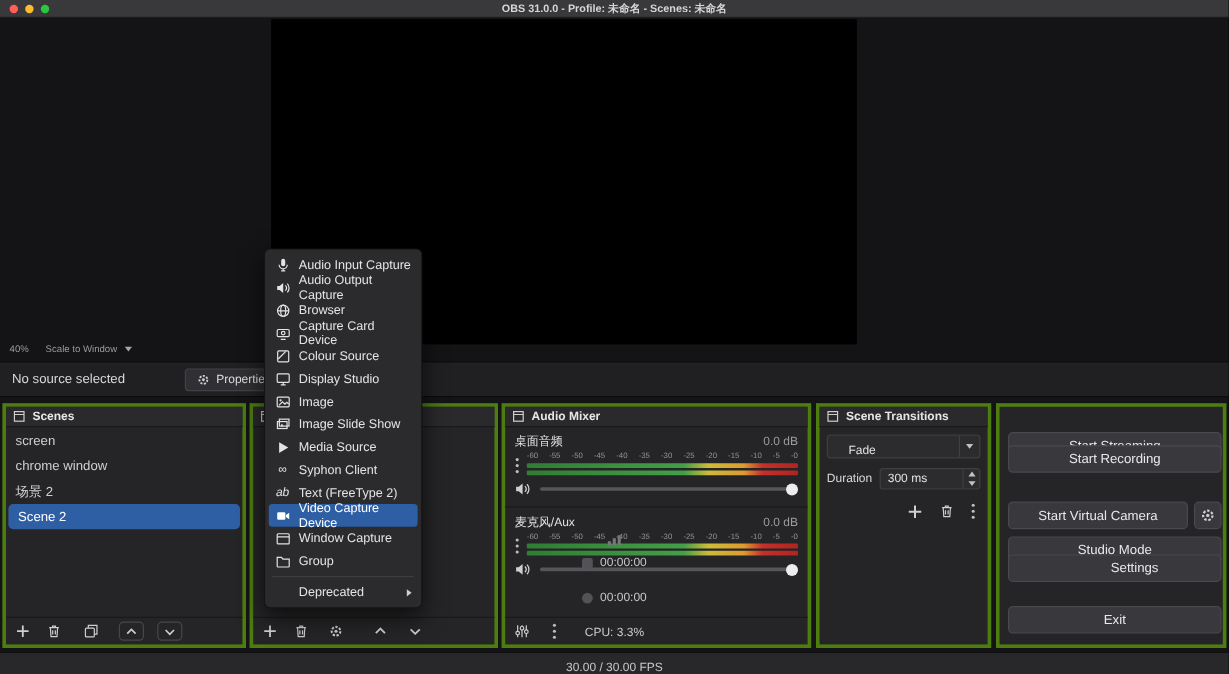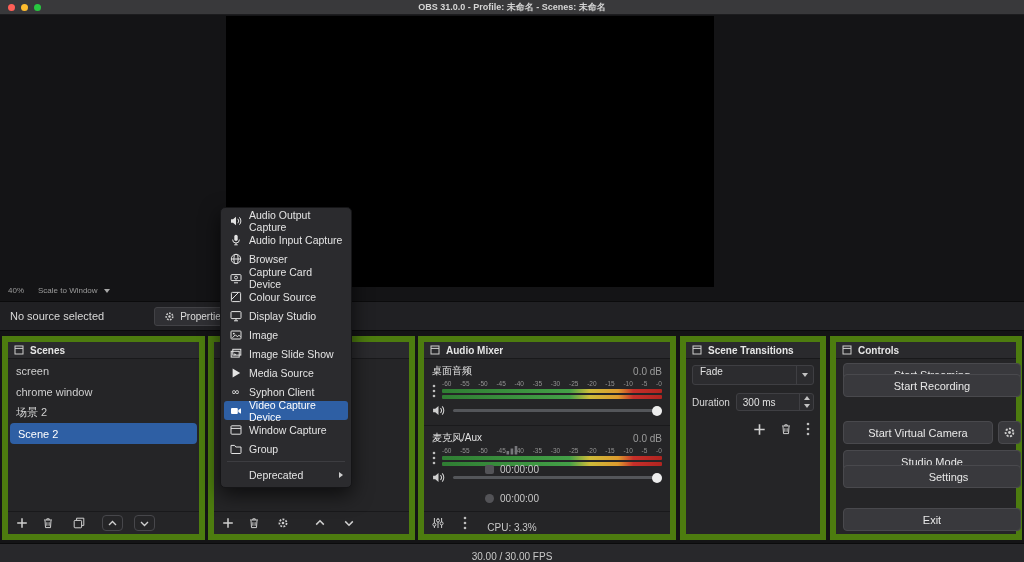--- a/index.html
+++ b/index.html
@@ -29,21 +29,21 @@
   
   .src-toolbar { position:absolute; left:0; right:0; top:301px; height:30px; background:#202023;
     border-top:1px solid #0b0b0c; border-bottom:1px solid #0b0b0c;
     display:flex; align-items:center; padding:0 10px; font-size:11px; color:#d8d8d8; }
   .props-btn { margin-left:50px; height:19px; display:flex; align-items:center; gap:5px;
     background:#303034; border:1px solid #424246; border-radius:3px; padding:0 9px;
     font-size:10px; color:#dedede; }
 
   
   .dock { position:absolute; top:336px; height:204px; background:#252527;
-    border:6px solid #4d7c0f; }
+    border:3px solid #4d7c0f; }
   .dock-header { height:17px; background:#2a2a2d; border-bottom:1px solid #19191b;
     display:flex; align-items:center; gap:6px; padding:0 6px;
     font-size:10px; font-weight:bold; color:#e6e6e6; }
   .dock-toolbar { position:absolute; left:0; right:0; bottom:0; height:23px;
     border-top:1px solid #19191b; display:flex; align-items:center; gap:11px; padding:0 8px;
     color:#cfcfcf; }
   .tool-btn { width:21px; height:16px; border:1px solid #47474b; border-radius:4px;
     display:flex; align-items:center; justify-content:center; color:#cfcfcf; }
   .icn { display:flex; align-items:center; justify-content:center; color:#cfcfcf; }
 
@@ -71,21 +71,21 @@
     background:linear-gradient(to right,#2f7d33 0%,#43a047 58%,#cdbc39 67%,#dd9b2e 80%,#c62f2a 87%,#b02420 100%); }
   .slider-row { display:flex; align-items:center; gap:8px; padding:3px 8px 5px; }
   .slider { flex:1; position:relative; height:10px; }
   .slider .track { position:absolute; left:0; right:0; top:3.5px; height:3px; background:#54565a; border-radius:2px; }
   .slider .handle { position:absolute; right:0; top:0; width:10px; height:10px; border-radius:50%; background:#ededed; }
   .mix-divider { height:1px; background:#1a1a1c; margin:3px 0 0; }
 
   
   .dock-trans { left:680px; width:146px; }
   .dd { margin:6px 6px 0; height:20px; background:#2c2c2f; border:1px solid #3f3f43;
-    border-radius:3px; display:flex; align-items:flex-start; font-size:10px; color:#e2e2e2; }
+    border-radius:3px; display:flex; align-items:flex-end; font-size:10px; color:#e2e2e2;padding-left:10px; }
   .dd-label { flex:1; padding:0 7px; }
   .dd-caret { width:17px; align-self:stretch; border-left:1px solid #3f3f43;
     display:flex; align-items:center; justify-content:center; }
   .duration-row { display:flex; align-items:center; gap:6px; margin:8px 6px 0; font-size:10px; color:#d8d8d8; }
   .spin { flex:1; height:18px; background:#2c2c2f; border:1px solid #3f3f43; border-radius:3px;
     display:flex; align-items:center; font-size:10px; color:#e2e2e2; }
   .spin-val { flex:1; padding:0 6px; }
   .spin-arrows { width:14px; align-self:stretch; border-left:1px solid #3f3f43;
     display:flex; flex-direction:column; }
   .spin-arrows > div { flex:1; display:flex; align-items:center; justify-content:center; }
@@ -420,63 +420,54 @@
         <svg width="4" height="14" viewBox="0 0 4 14" fill="currentColor">
             <circle cx="2" cy="2" r="1.3"></circle>
             <circle cx="2" cy="7" r="1.3"></circle>
             <circle cx="2" cy="12" r="1.3"></circle>
           </svg>
       </span>
     </div>
   </div>
 
   <div class="dock dock-controls">
-    <div class="dock-header">
-      <span class="icn">
-        <svg width="10" height="10" viewBox="0 0 10 10" fill="none" stroke="currentColor">
-            <rect x="1" y="1" width="8" height="8"></rect>
-            <path d="M1 3.4h8"></path>
-          </svg>
-      </span>
-      <span>Controls</span>
-    </div>
     <div class="ctl-btn" style="top:21px;">Start Streaming</div>
     <div class="ctl-btn" style="top:32px;">Start Recording</div>
     <div class="ctl-btn ctl-vc" style="top:79px;">Start Virtual Camera</div>
     <div class="ctl-gear" style="top:79px;">
       <span class="icn">
         <svg width="13" height="13" viewBox="0 0 12 12">
             <circle cx="6" cy="6" r="3.6" fill="none" stroke="currentColor" stroke-width="1.7" stroke-dasharray="1.9 1.3"></circle>
             <circle cx="6" cy="6" r="1.3" fill="currentColor"></circle>
           </svg>
       </span>
     </div>
     <div class="ctl-btn" style="top:108px;">Studio Mode</div>
     <div class="ctl-btn" style="top:123px;padding-left:33px;">Settings</div>
     <div class="ctl-btn" style="top:166px;">Exit</div>
   </div>
 
   <div class="ctx-menu">
     <div class="menu-item">
       <span class="mi-icon">
           <svg width="12" height="12" viewBox="0 0 12 12">
+            <rect x="4.3" y="0.7" width="3.4" height="6.2" rx="1.7" fill="currentColor"></rect>
+            <path d="M2.6 5.6a3.4 3.4 0 0 0 6.8 0M6 9v1.6M4.3 10.8h3.4" fill="none" stroke="currentColor"></path>
+          </svg>
+        </span>
+      <span>Audio Input Capture</span>
+    </div>
+    <div class="menu-item">
+      <span class="mi-icon">
+          <svg width="12" height="12" viewBox="0 0 12 12">
             <path d="M1 4.3h2L6 1.8v8.4L3 7.7H1z" fill="currentColor"></path>
             <path d="M7.8 3.8a3.2 3.2 0 0 1 0 4.4M9.4 2.3a5.4 5.4 0 0 1 0 7.4" fill="none" stroke="currentColor"></path>
           </svg>
         </span>
       <span>Audio Output Capture</span>
-    </div>
-    <div class="menu-item">
-      <span class="mi-icon">
-          <svg width="12" height="12" viewBox="0 0 12 12">
-            <rect x="4.3" y="0.7" width="3.4" height="6.2" rx="1.7" fill="currentColor"></rect>
-            <path d="M2.6 5.6a3.4 3.4 0 0 0 6.8 0M6 9v1.6M4.3 10.8h3.4" fill="none" stroke="currentColor"></path>
-          </svg>
-        </span>
-      <span>Audio Input Capture</span>
     </div>
     <div class="menu-item">
       <span class="mi-icon">
           <svg width="12" height="12" viewBox="0 0 12 12" fill="none" stroke="currentColor">
             <circle cx="6" cy="6" r="4.7"></circle>
             <ellipse cx="6" cy="6" rx="2.1" ry="4.7"></ellipse>
             <path d="M1.3 6h9.4"></path>
           </svg>
         </span>
       <span>Browser</span>
@@ -535,20 +526,26 @@
             <path d="M2.6 1.6 10.2 6 2.6 10.4z" fill="currentColor"></path>
           </svg>
         </span>
       <span>Media Source</span>
     </div>
     <div class="menu-item">
       <span class="mi-icon">
           <span class="mi-txt">∞</span>
         </span>
       <span>Syphon Client</span>
+    </div>
+    <div class="menu-item">
+      <span class="mi-icon">
+          <span class="mi-txt" style="font-style:italic;">ab</span>
+        </span>
+      <span>Text (FreeType 2)</span>
     </div>
     <div class="menu-item sel">
       <span class="mi-icon">
           <svg width="12" height="12" viewBox="0 0 12 12">
             <rect x="1" y="2.9" width="6.8" height="6.2" rx="1" fill="currentColor"></rect>
             <path d="M8.3 5.1 11 3.3v5.4L8.3 6.9z" fill="currentColor"></path>
           </svg>
         </span>
       <span>Video Capture Device</span>
     </div>

